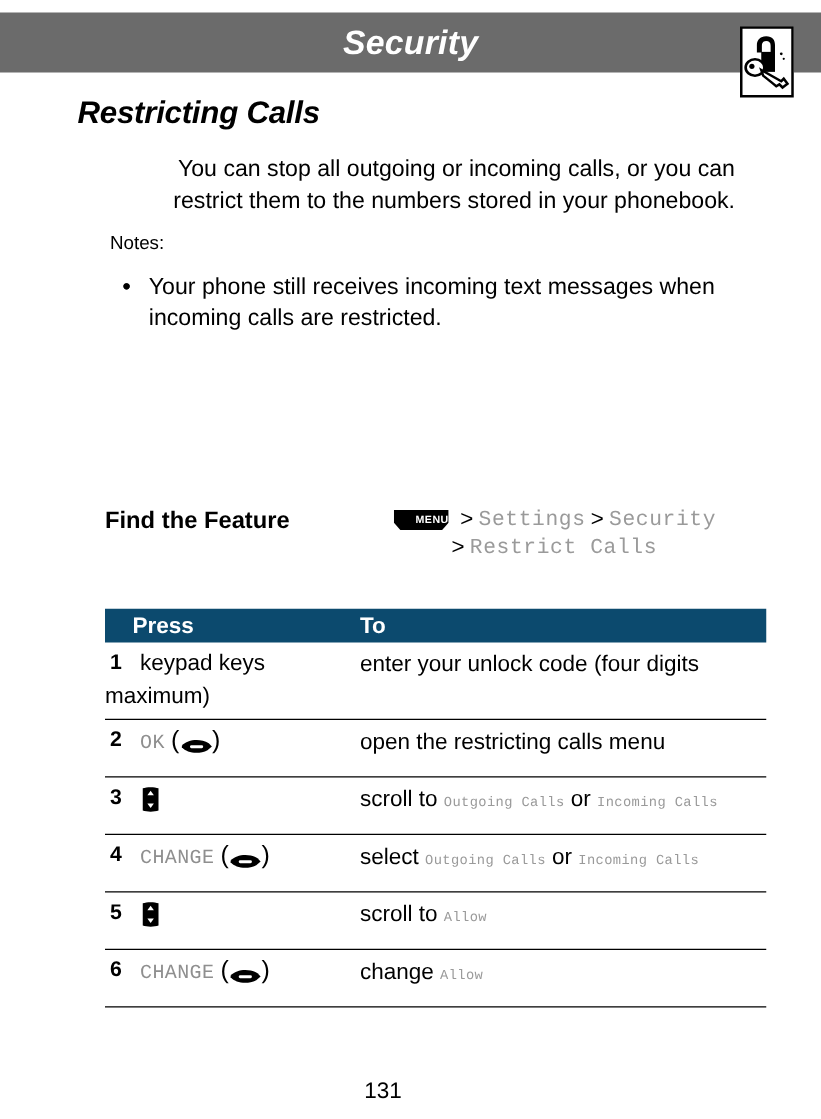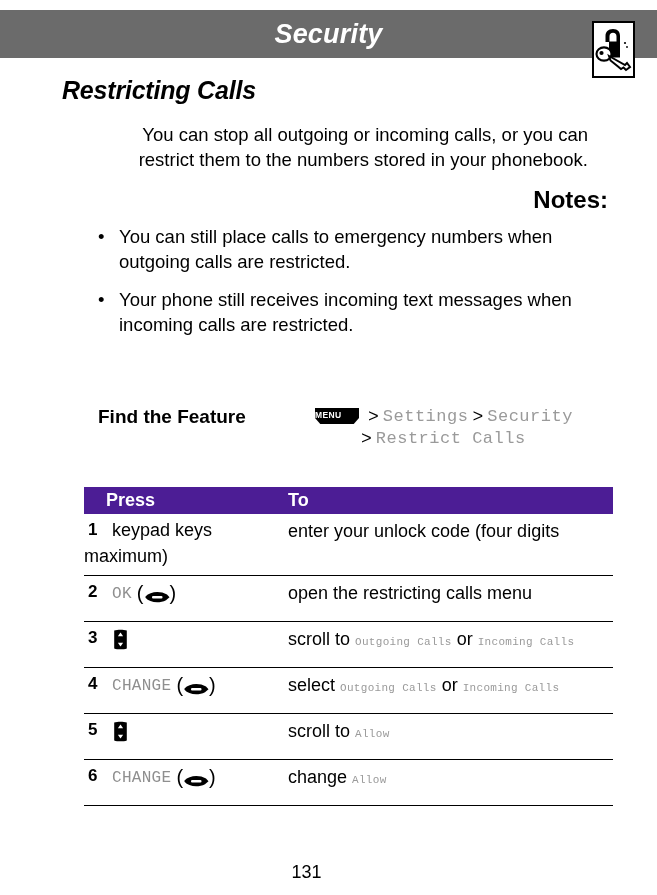--- a/index.html
+++ b/index.html
@@ -71,24 +71,23 @@
     width: 520px;
   }
   .para {
     font-size: 18.5px;
     line-height: 25px;
     margin: 0 0 14px 0;
     width: 500px;
     text-align: right;
   }
   .notes-label {
-    font-size: 24px;
-    font-weight: bold;
+    font-size: 15px;
+    font-weight: normal;
     margin: 0 0 10px 0;
-    text-align: right;
   }
   ul.note-list {
     list-style: none;
     margin: 0;
     padding: 0;
   }
   ul.note-list li {
     position: relative;
     padding-left: 31px;
     font-size: 18.5px;
@@ -100,21 +99,21 @@
     position: absolute;
     left: 10px;
     top: 0;
     font-size: 18.5px;
     line-height: 25px;
   }
 
   
   .fft-label {
     position: absolute;
-    left: 98px;
+    left: 84px;
     top: 406px;
     font-size: 19px;
     font-weight: bold;
   }
   .fft-path {
     position: absolute;
     left: 315px;
     top: 406px;
     width: 300px;
     font-size: 0;
@@ -143,21 +142,21 @@
     clip-path: polygon(0% 0%, 100% 0%, 100% 62%, 88% 100%, 12% 100%, 0% 62%);
   }
   .menu-badge .txt {
     position: absolute;
     inset: 0;
     color: #ffffff;
     font-family: "Liberation Sans", sans-serif;
     font-size: 8.5px;
     font-weight: bold;
     letter-spacing: 0.4px;
-    text-align: left;
+    text-align: right;
     line-height: 15px;
   }
   .gt {
     display: inline-block;
     font-family: "Liberation Mono", monospace;
     font-size: 18px;
     color: #000000;
     vertical-align: middle;
     margin: 0 4px;
   }
@@ -172,21 +171,21 @@
   }
 
   
   .proc-table {
     position: absolute;
     left: 84px;
     top: 487px;
     width: 529px;
   }
   .thead {
-    background: #4c1d95;
+    background: #0c4a6e;
     height: 27px;
     position: relative;
   }
   .thead .th-press {
     position: absolute;
     left: 22px;
     top: 3px;
     color: #ffffff;
     font-size: 18px;
     font-weight: bold;
@@ -302,21 +301,20 @@
 </div>
 
 <div class="section-heading">Restricting Calls</div>
 
 <div class="body-block">
   <p class="para">You can stop all outgoing or incoming calls, or you can restrict them to the numbers stored in your phonebook.</p>
   <p class="notes-label">Notes:</p>
   <ul class="note-list">
     <li>
       <span class="bullet">•</span>
-      <span>You can still place calls to emergency numbers when outgoing calls are restricted.</span>
     </li>
     <li>
       <span class="bullet">•</span>
       <span>Your phone still receives incoming text messages when incoming calls are restricted.</span>
     </li>
   </ul>
 </div>
 
 <div class="fft-label">Find the Feature</div>
 <div class="fft-path">

